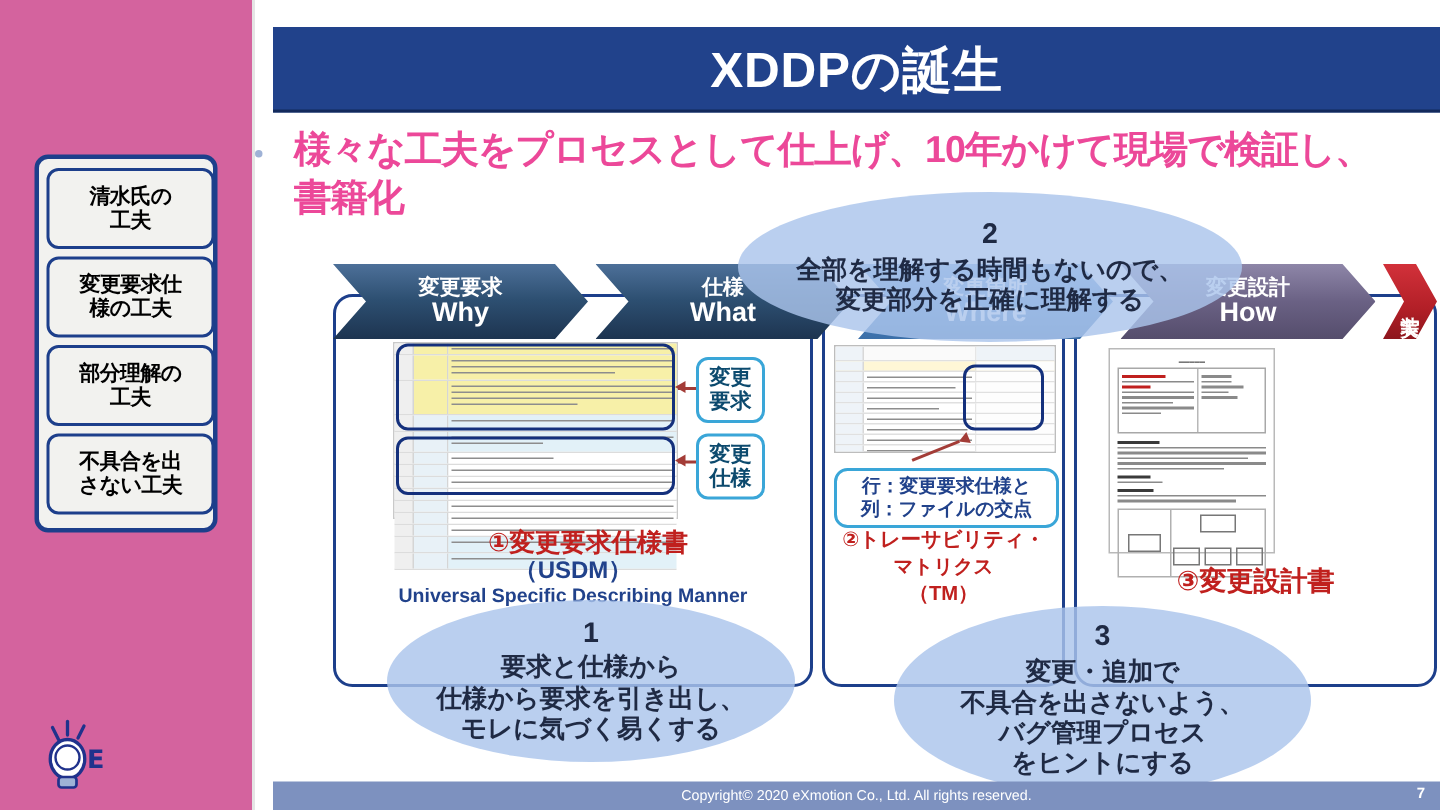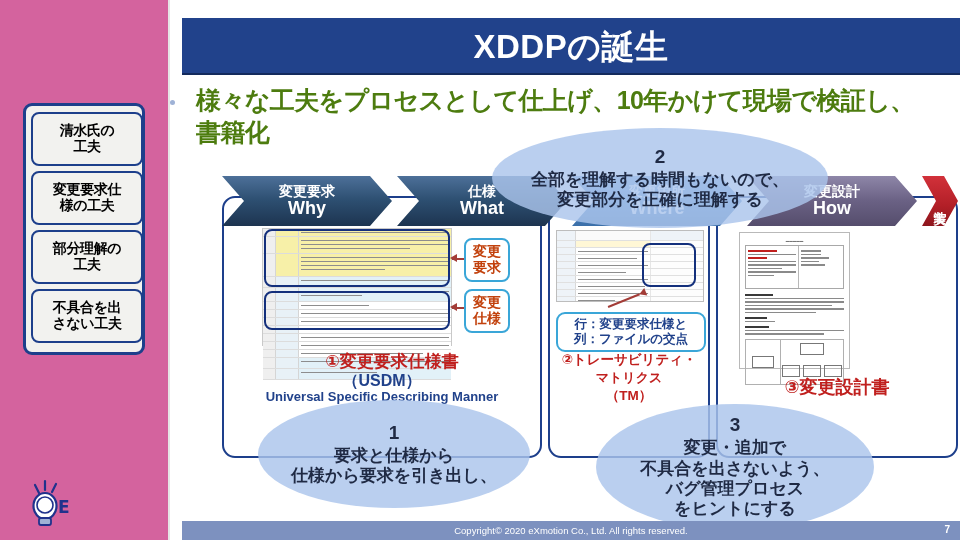--- a/index.html
+++ b/index.html
@@ -43,21 +43,21 @@
     position:absolute;width:100%;top:7px;text-align:center;
     color:#ffffff;font-size:33px;font-weight:bold;letter-spacing:0.5px;
   }
 
   .bullet-dot{
     position:absolute;left:170px;top:100px;width:5px;height:5px;border-radius:50%;
     background:#9fb2d6;
   }
   .lede{
     position:absolute;left:196px;top:84px;width:740px;
-    color:#4d7c0f;font-size:25px;font-weight:bold;line-height:1.28;
+    color:#ec4899;font-size:25px;font-weight:bold;line-height:1.28;
     letter-spacing:-0.6px;
   }
 
   
   .chev-wrap{position:absolute;left:222px;top:176px;width:736px;height:54px;}
   .chev{
     position:absolute;top:0;height:50px;
     display:flex;flex-direction:column;align-items:center;justify-content:center;
     color:#ffffff;font-weight:bold;line-height:1.04;text-align:center;
   }
@@ -95,21 +95,21 @@
   .txtline{height:1.4px;background:#8d8d8d;margin:2.6px 2px 0 2px;}
   .hl-req{position:absolute;left:264px;top:229px;width:186px;height:58px;
           border:2.5px solid #14307c;border-radius:8px;box-sizing:border-box;}
   .hl-spec{position:absolute;left:264px;top:291px;width:186px;height:39px;
           border:2.5px solid #14307c;border-radius:8px;box-sizing:border-box;}
 
   .cbox{
     position:absolute;width:46px;height:44px;background:#ffffff;
     border:2px solid #3aa6d8;border-radius:8px;box-sizing:border-box;
     display:flex;flex-direction:column;align-items:center;justify-content:center;
-    color:#c2410c;font-size:14px;font-weight:bold;line-height:1.12;
+    color:#0c4a6e;font-size:14px;font-weight:bold;line-height:1.12;
   }
   .cbox1{left:464px;top:238px;}
   .cbox2{left:464px;top:289px;}
   .arrowline{position:absolute;height:1.6px;background:#a33c37;}
   .arrowhead{position:absolute;width:0;height:0;border-top:4px solid transparent;
              border-bottom:4px solid transparent;border-right:7px solid #a33c37;}
 
   .cap{position:absolute;text-align:center;line-height:1.2;}
   .cap-red{color:#c0201e;font-weight:bold;}
   .cap-blue{color:#21428b;font-weight:bold;}
@@ -495,20 +495,21 @@
   <div class="ellipse e2">
     <span class="enum">2</span>
     <span>全部を理解する時間もないので、</span>
     <span>変更部分を正確に理解する</span>
   </div>
 
   <div class="ellipse e1">
     <span class="enum">1</span>
     <span>要求と仕様から</span>
     <span>仕様から要求を引き出し、</span>
+    <span>モレに気づく易くする</span>
   </div>
 
   <div class="ellipse e3">
     <span class="enum">3</span>
     <span>変更・追加で</span>
     <span>不具合を出さないよう、</span>
     <span>バグ管理プロセス</span>
     <span>をヒントにする</span>
   </div>
 

